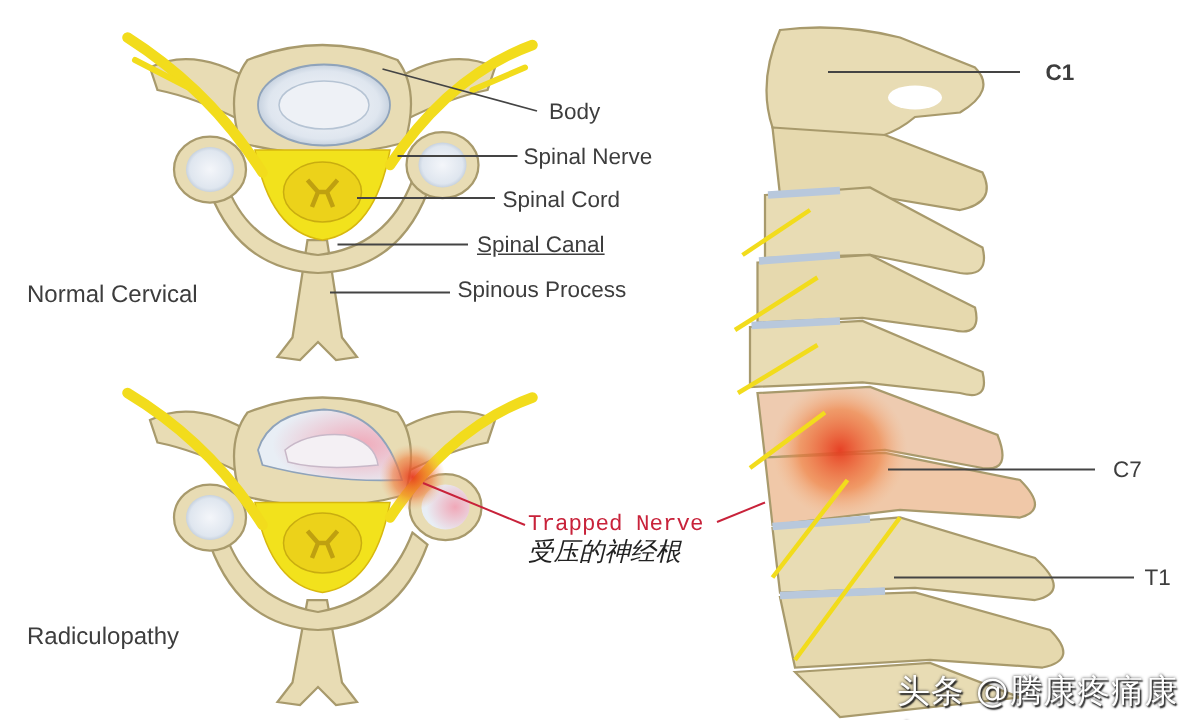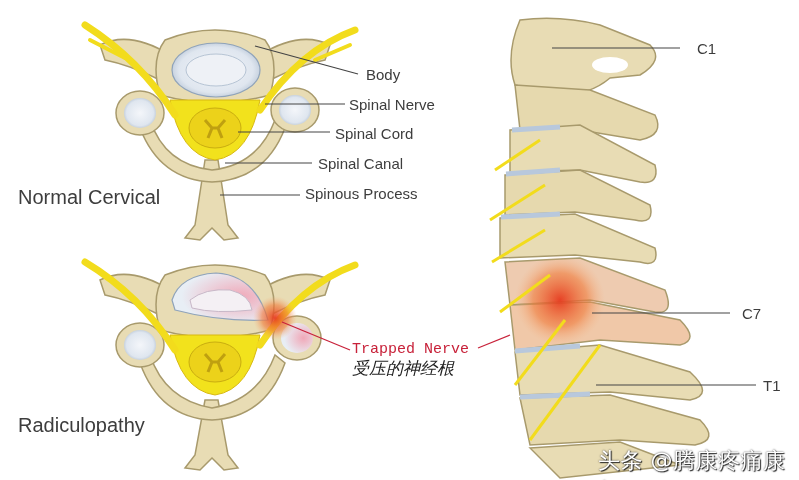--- a/index.html
+++ b/index.html
@@ -1,19 +1,19 @@
 <!DOCTYPE html>
 <html><head>
   <meta charset="utf-8">
   <style>
     html, body { margin:0; padding:0; background:#ffffff; }
     body { width:799px; height:480px; position:relative; overflow:hidden; font-family:"Liberation Sans", "DejaVu Sans", sans-serif; color:#3a3a3a; }
     .art { position:absolute; left:0; top:0; width:799px; height:480px; }
     .lbl { position:absolute; font-size:15px; color:#3d3d3d; white-space:nowrap; line-height:17px; }
-    .caption { position:absolute; font-size:20px; color:#3d3d3d; line-height:20px; }
+    .caption { position:absolute; font-size:16px; color:#3d3d3d; line-height:20px; }
     .red { color:#c8223a; }
     .cn { font-family:"DejaVu Sans", sans-serif; font-size:17px; color:#222;font-style:italic; }
     .watermark { position:absolute; left:598px; top:446px; font-family:"DejaVu Sans", sans-serif; font-size:22px; color:#fff; text-shadow:0 0 2px #333, 1px 1px 1px #222; letter-spacing:0.5px; }
   </style>
 </head>
 <body>
 
 <svg class="art" viewBox="0 0 799 480" xmlns="http://www.w3.org/2000/svg">
   <defs>
     <radialGradient id="discG" cx="50%" cy="50%" r="60%">
@@ -120,31 +120,31 @@
   <g stroke="#444" stroke-width="1.2">
     <line x1="552" y1="48" x2="680" y2="48"></line>
     <line x1="592" y1="313" x2="730" y2="313"></line>
     <line x1="596" y1="385" x2="756" y2="385"></line>
   </g>
 </svg>
 
 <div class="lbl" style="left:366px; top:66px;">Body</div>
 <div class="lbl" style="left:349px; top:96px;">Spinal Nerve</div>
 <div class="lbl" style="left:335px; top:125px;text-align:right;">Spinal Cord</div>
-<div class="lbl" style="left:318px; top:155px;">Spinal Canal</div>
+<div class="lbl" style="left:318px; top:155px;text-decoration:underline;">Spinal Canal</div>
 <div class="lbl" style="left:305px; top:185px;">Spinous Process</div>
 
 <div class="caption" style="left:18px; top:187px;">
   <div>Normal Cervical</div>
 </div>
 
 <div class="caption" style="left:18px; top:415px;">
   <div>Radiculopathy</div>
 </div>
 
 <div class="lbl red" style="left:352px; top:341px;font-family:Liberation Mono, monospace;">Trapped Nerve</div>
 <div class="lbl cn" style="left:352px; top:360px;">受压的神经根</div>
 
-<div class="lbl" style="left:697px; top:40px;">C1</div>
+<div class="lbl" style="left:697px; top:40px;font-weight:bold;">C1</div>
 <div class="lbl" style="left:742px; top:305px;">C7</div>
 <div class="lbl" style="left:763px; top:377px;">T1</div>
 
 <div class="watermark">头条 @腾康疼痛康复</div>
 
 </body></html>

